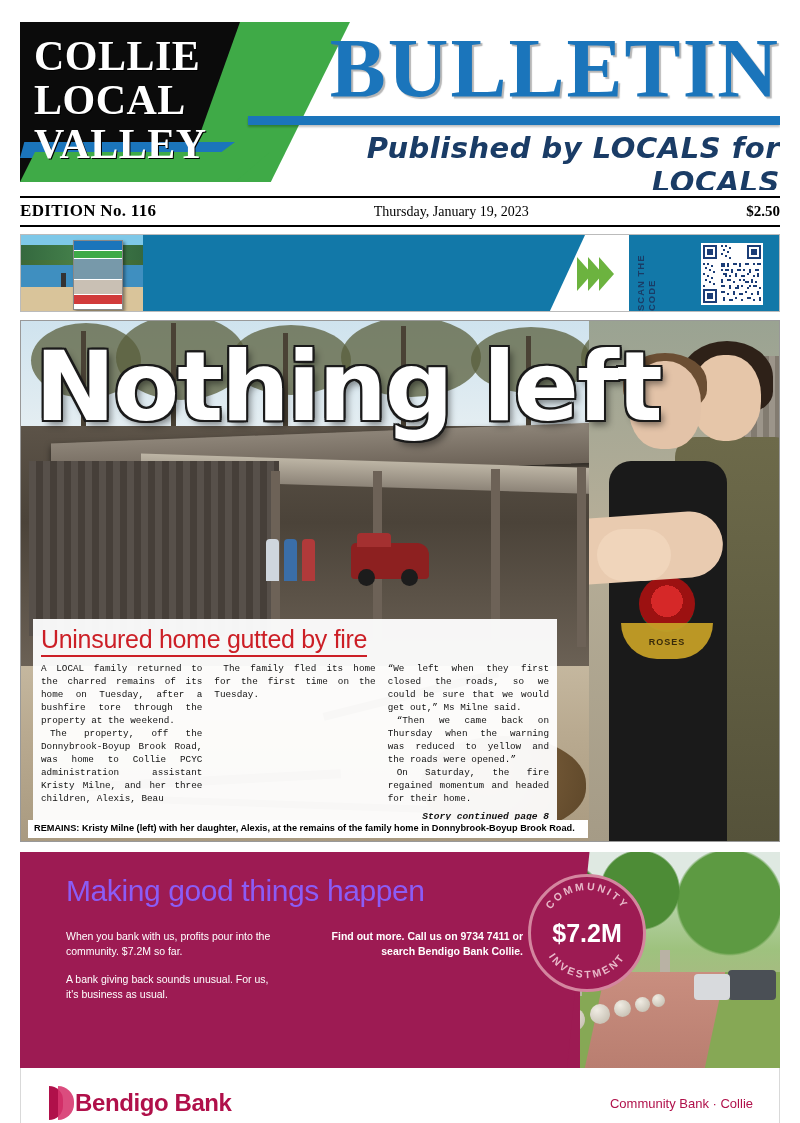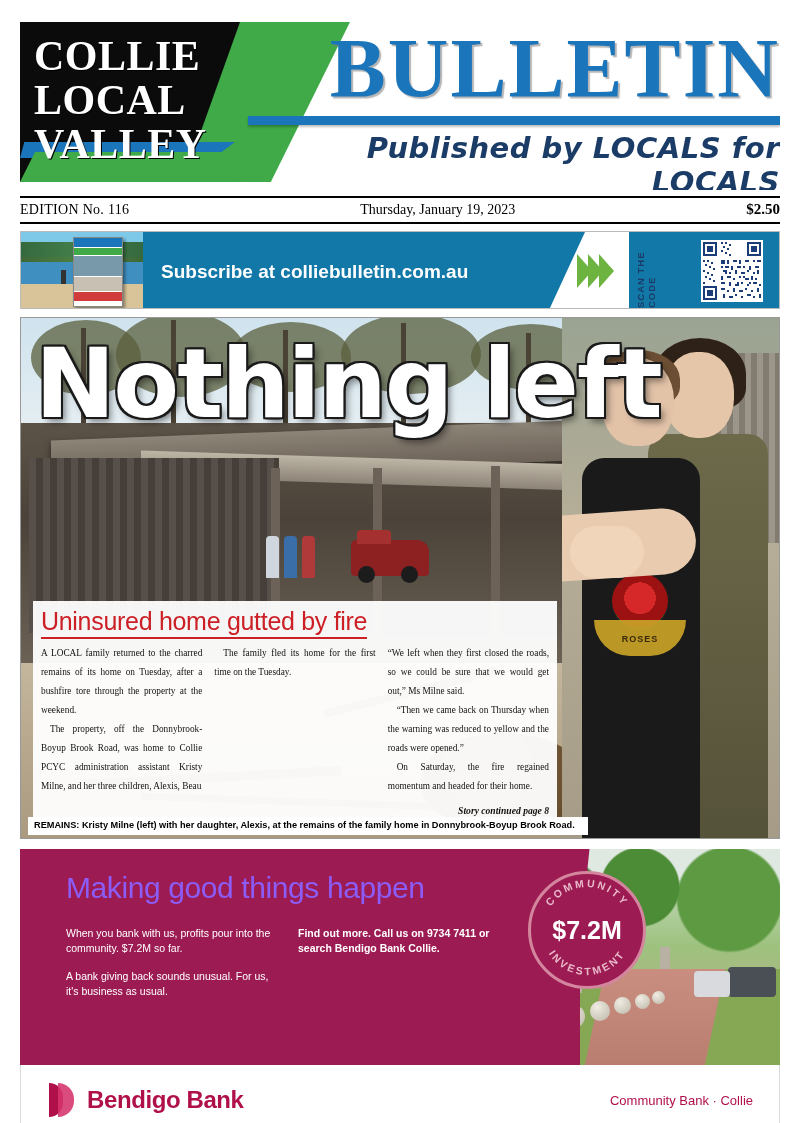--- a/index.html
+++ b/index.html
@@ -58,21 +58,21 @@
   .tagline {
     font-family:"DejaVu Sans", sans-serif; font-style: italic; font-weight: bold;
     font-size: 29px; color:#1a3c66; text-align:right; margin-top: 6px; letter-spacing: .5px;
   }
 
   .hr-thick { border-top: 2px solid #000; margin: 6px 0 0 0; }
   .editionrow {
     display:flex; justify-content:space-between; align-items:baseline;
     padding: 3px 0 4px 0; border-bottom: 2px solid #000;
   }
-  .edition { font-family:"Liberation Serif", serif; font-weight:normal; font-size:14px; letter-spacing:.3px; }
+  .edition { font-family:"Liberation Serif", serif; font-weight:bold; font-size:17px; letter-spacing:.3px; }
   .datetxt { font-family:"Liberation Serif", serif; font-size:14px; }
   .price { font-family:"Liberation Serif", serif; font-weight:bold; font-size:15px; }
 
   
   .ebanner {
     position:relative; height: 78px; width:760px; margin-top: 7px;
     background:#1278a8; border: 1px solid #bbb; overflow:hidden; display:flex; align-items:center;
   }
   .eb-photo {
     position:absolute; left:0; top:0; width: 122px; height: 78px;
@@ -152,21 +152,21 @@
         background:#8d2020; border-radius: 5px 12px 4px 4px; }
   .ute .cab { position:absolute; left:6px; top:-10px; width:34px; height:14px; background:#a43030; border-radius:4px 4px 0 0;}
   .ute .w1,.ute .w2 { position:absolute; bottom:-7px; width:17px;height:17px;border-radius:50%;background:#1c1c1c;}
   .ute .w1{left:7px}.ute .w2{left:50px}
   .people { position:absolute; left: 245px; top: 218px; display:flex; gap:5px; }
   .ppl { width:13px; height:42px; background:#cfd6dd; border-radius:4px 4px 0 0; }
   .ppl.b { background:#3a6ea8; }
   .ppl.r { background:#b03a3a; }
 
   .portrait {
-    position:absolute; right:0; top:0; width: 217px; height: 522px; overflow:hidden;
+    position:absolute; right:0; top:0; width: 190px; height: 522px; overflow:hidden;
     background: linear-gradient(#b5ac96, #8d8370);
   }
   .p-bg { position:absolute; inset:0; background:
       linear-gradient(180deg,#9aa392 0%, #b6ae98 40%, #a59b86 100%); }
   .p-shed { position:absolute; right:0; top:35px; width:70px; height:190px;
       background: repeating-linear-gradient(90deg,#9c958a 0 6px,#827b70 6px 12px); }
   .woman1 {
     position:absolute; left: 18px; top: 40px; width: 120px; height: 482px;
   }
   .w1-head { position:absolute; left: 22px; top: 0; width: 72px; height: 88px;
@@ -211,22 +211,22 @@
     position:absolute; left: 12px; bottom: 12px; width: 524px; z-index: 18;
     background: rgba(255,255,255,0.95); padding: 6px 8px 6px 8px;
   }
   .subhead {
     color:#cc1f26; font-size: 25px; font-weight: normal; letter-spacing:-.3px;
     border-bottom: 2px solid #cc1f26; padding-bottom: 1px; display:inline-block;
     margin-bottom: 5px; font-family:"Liberation Sans", sans-serif;
   }
   .cols { display:flex; gap: 12px; }
   .col {
-    width: 165px; font-family:Liberation Serif, serif; font-size: 9.3px;
-    line-height: 19px; text-align: justify; color:#111;
+    width: 165px; font-family:Liberation Mono, monospace; font-size: 9.3px;
+    line-height: 13px; text-align: justify; color:#111;
   }
   .col p { margin-bottom: 0; text-indent: 9px; }
   .col p.first { text-indent: 0; }
   .contd { text-align: right; font-weight:bold; font-style:italic; font-size:9.6px; margin-top: 5px; }
 
   
   .bendigo { position:relative; width: 760px; height: 216px; margin-top: 10px; overflow:hidden; }
   .bd-left { position:absolute; left:0; top:0; width: 560px; height: 216px; background:#9d1b53; }
   .bd-left-bleed { position:absolute; left:520px; top:0; width: 90px; height:216px; background:#9d1b53;
       clip-path: polygon(0 0, 55% 0, 30% 100%, 0 100%); }
@@ -241,34 +241,34 @@
   }
   .bd-trunk { position:absolute; background:#b9b2a4; width:10px; }
   .bd-grass { position:absolute; left:0; top:120px; width:100%; height:96px; background:#86a855; }
   .bd-path { position:absolute; left: 95px; top: 120px; width: 120px; height: 96px;
       background: linear-gradient(#c98e7f, #b97e70); transform: skewX(-12deg); }
   .sphere { position:absolute; width:30px; height:30px; border-radius:50%;
      background: radial-gradient(circle at 35% 30%, #f0ece3, #bdb6a8); }
   .bd-h1 { position:absolute; left: 46px; top: 22px; color:#8b5cf6; font-size: 30px; font-weight:normal; letter-spacing:-.4px; }
   .bd-p1 { position:absolute; left: 46px; top: 77px; width: 215px; color:#fff; font-size: 10.5px; line-height: 15px; }
   .bd-p2 { position:absolute; left: 46px; top: 120px; width: 215px; color:#fff; font-size: 10.5px; line-height: 15px; }
-  .bd-p3 { position:absolute; left: 278px; top: 77px; width: 225px; color:#fff; font-size: 10.5px; font-weight:bold; line-height: 15px; }
+  .bd-p3 { position:absolute; left: 278px; top: 77px; width: 225px; color:#fff; font-size: 10.5px; font-weight:bold; line-height: 15px; text-align: right; }
   .badge {
     position:absolute; left: 508px; top: 22px; width: 118px; height: 118px; z-index: 6;
   }
   .badge .ring { position:absolute; inset:0; border-radius:50%; background:#9d1b53;
       border: 3px solid #d4869f; }
   .badge .amt { position:absolute; inset:0; display:flex; align-items:center; justify-content:center;
       color:#fff; font-size: 25px; font-weight:bold; }
   .badge svg { position:absolute; inset:0; }
   .badge text { fill:#e8b9c9; font-size: 10.5px; font-weight:bold; letter-spacing: 2.4px;
       font-family:"Liberation Sans", sans-serif; }
 
   .bd-footer { position:relative; width:760px; height: 78px; border:1px solid #d9d9d9; border-top:none; background:#fff; }
-  .bd-logo { position:absolute; left: 28px; top: 18px; display:flex; align-items:center; gap: 12px; }
+  .bd-logo { position:absolute; left: 28px; top: 18px; display:flex; align-items:center; }
   .bd-mark { width: 26px; height: 34px; position:relative; }
   .bd-mark .a { position:absolute; left:0; top:0; width: 14px; height: 34px; background:#b0104a; border-radius: 0 14px 14px 0;}
   .bd-mark .b { position:absolute; left:9px; top:0; width: 16px; height: 34px; background:#d6336c; border-radius: 0 16px 16px 0; opacity:.88;}
   .bd-name { font-size: 24px; font-weight:bold; color:#b0104a; letter-spacing:-.4px; }
   .bd-comm { position:absolute; right: 26px; top: 28px; font-size: 13px; color:#b0104a; }
 </style>
 </head>
 <body>
 
 <div class="page">
@@ -309,21 +309,20 @@
       <div class="person"></div>
     </div>
     <div class="eb-thumb">
       <div class="t1"></div>
         <div class="t2"></div>
         <div class="t3"></div>
         <div class="t4"></div>
         <div class="t5"></div>
     </div>
     <div class="eb-text">
-      <div class="eb-l2">Subscribe at colliebulletin.com.au</div>
     </div>
     <div class="chev-group">
       <div class="chev"></div>
         <div class="chev"></div>
         <div class="chev"></div>
     </div>
     <div class="eb-white-wedge"></div>
     <div class="scan-code">SCAN THE CODE</div>
     <div class="qr">
       <svg width="58" height="58" viewBox="0 0 29 29" shape-rendering="crispEdges">

